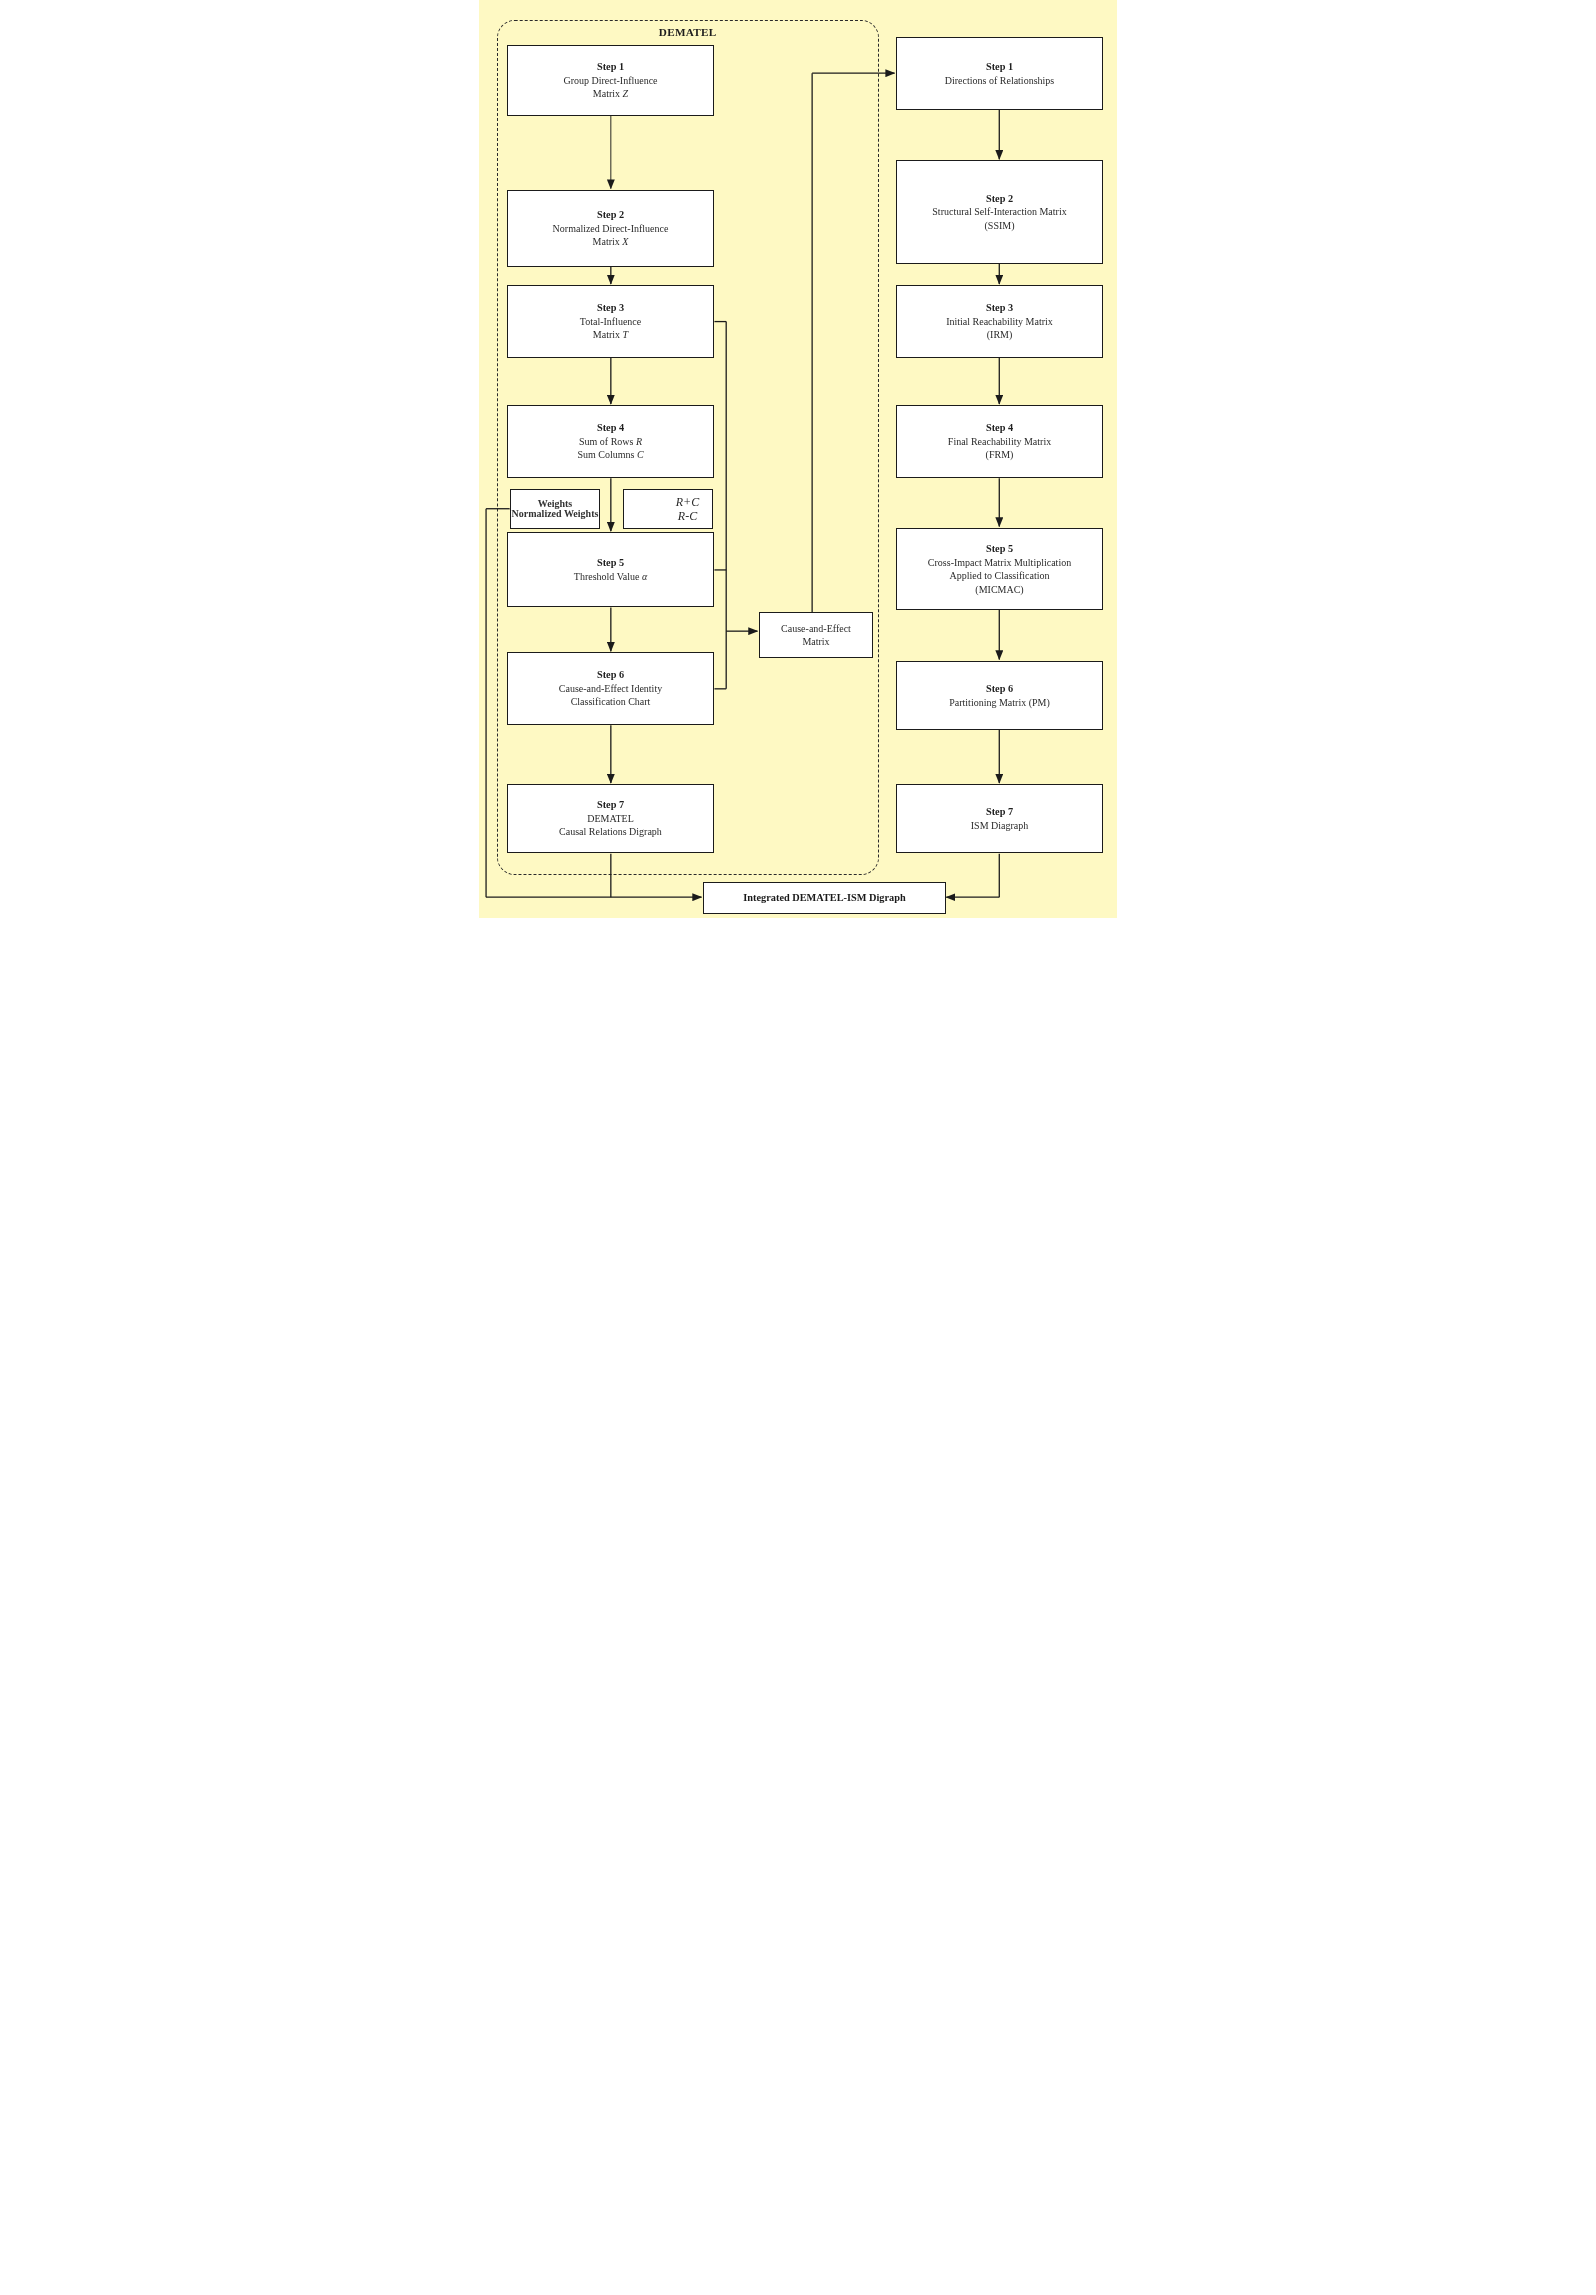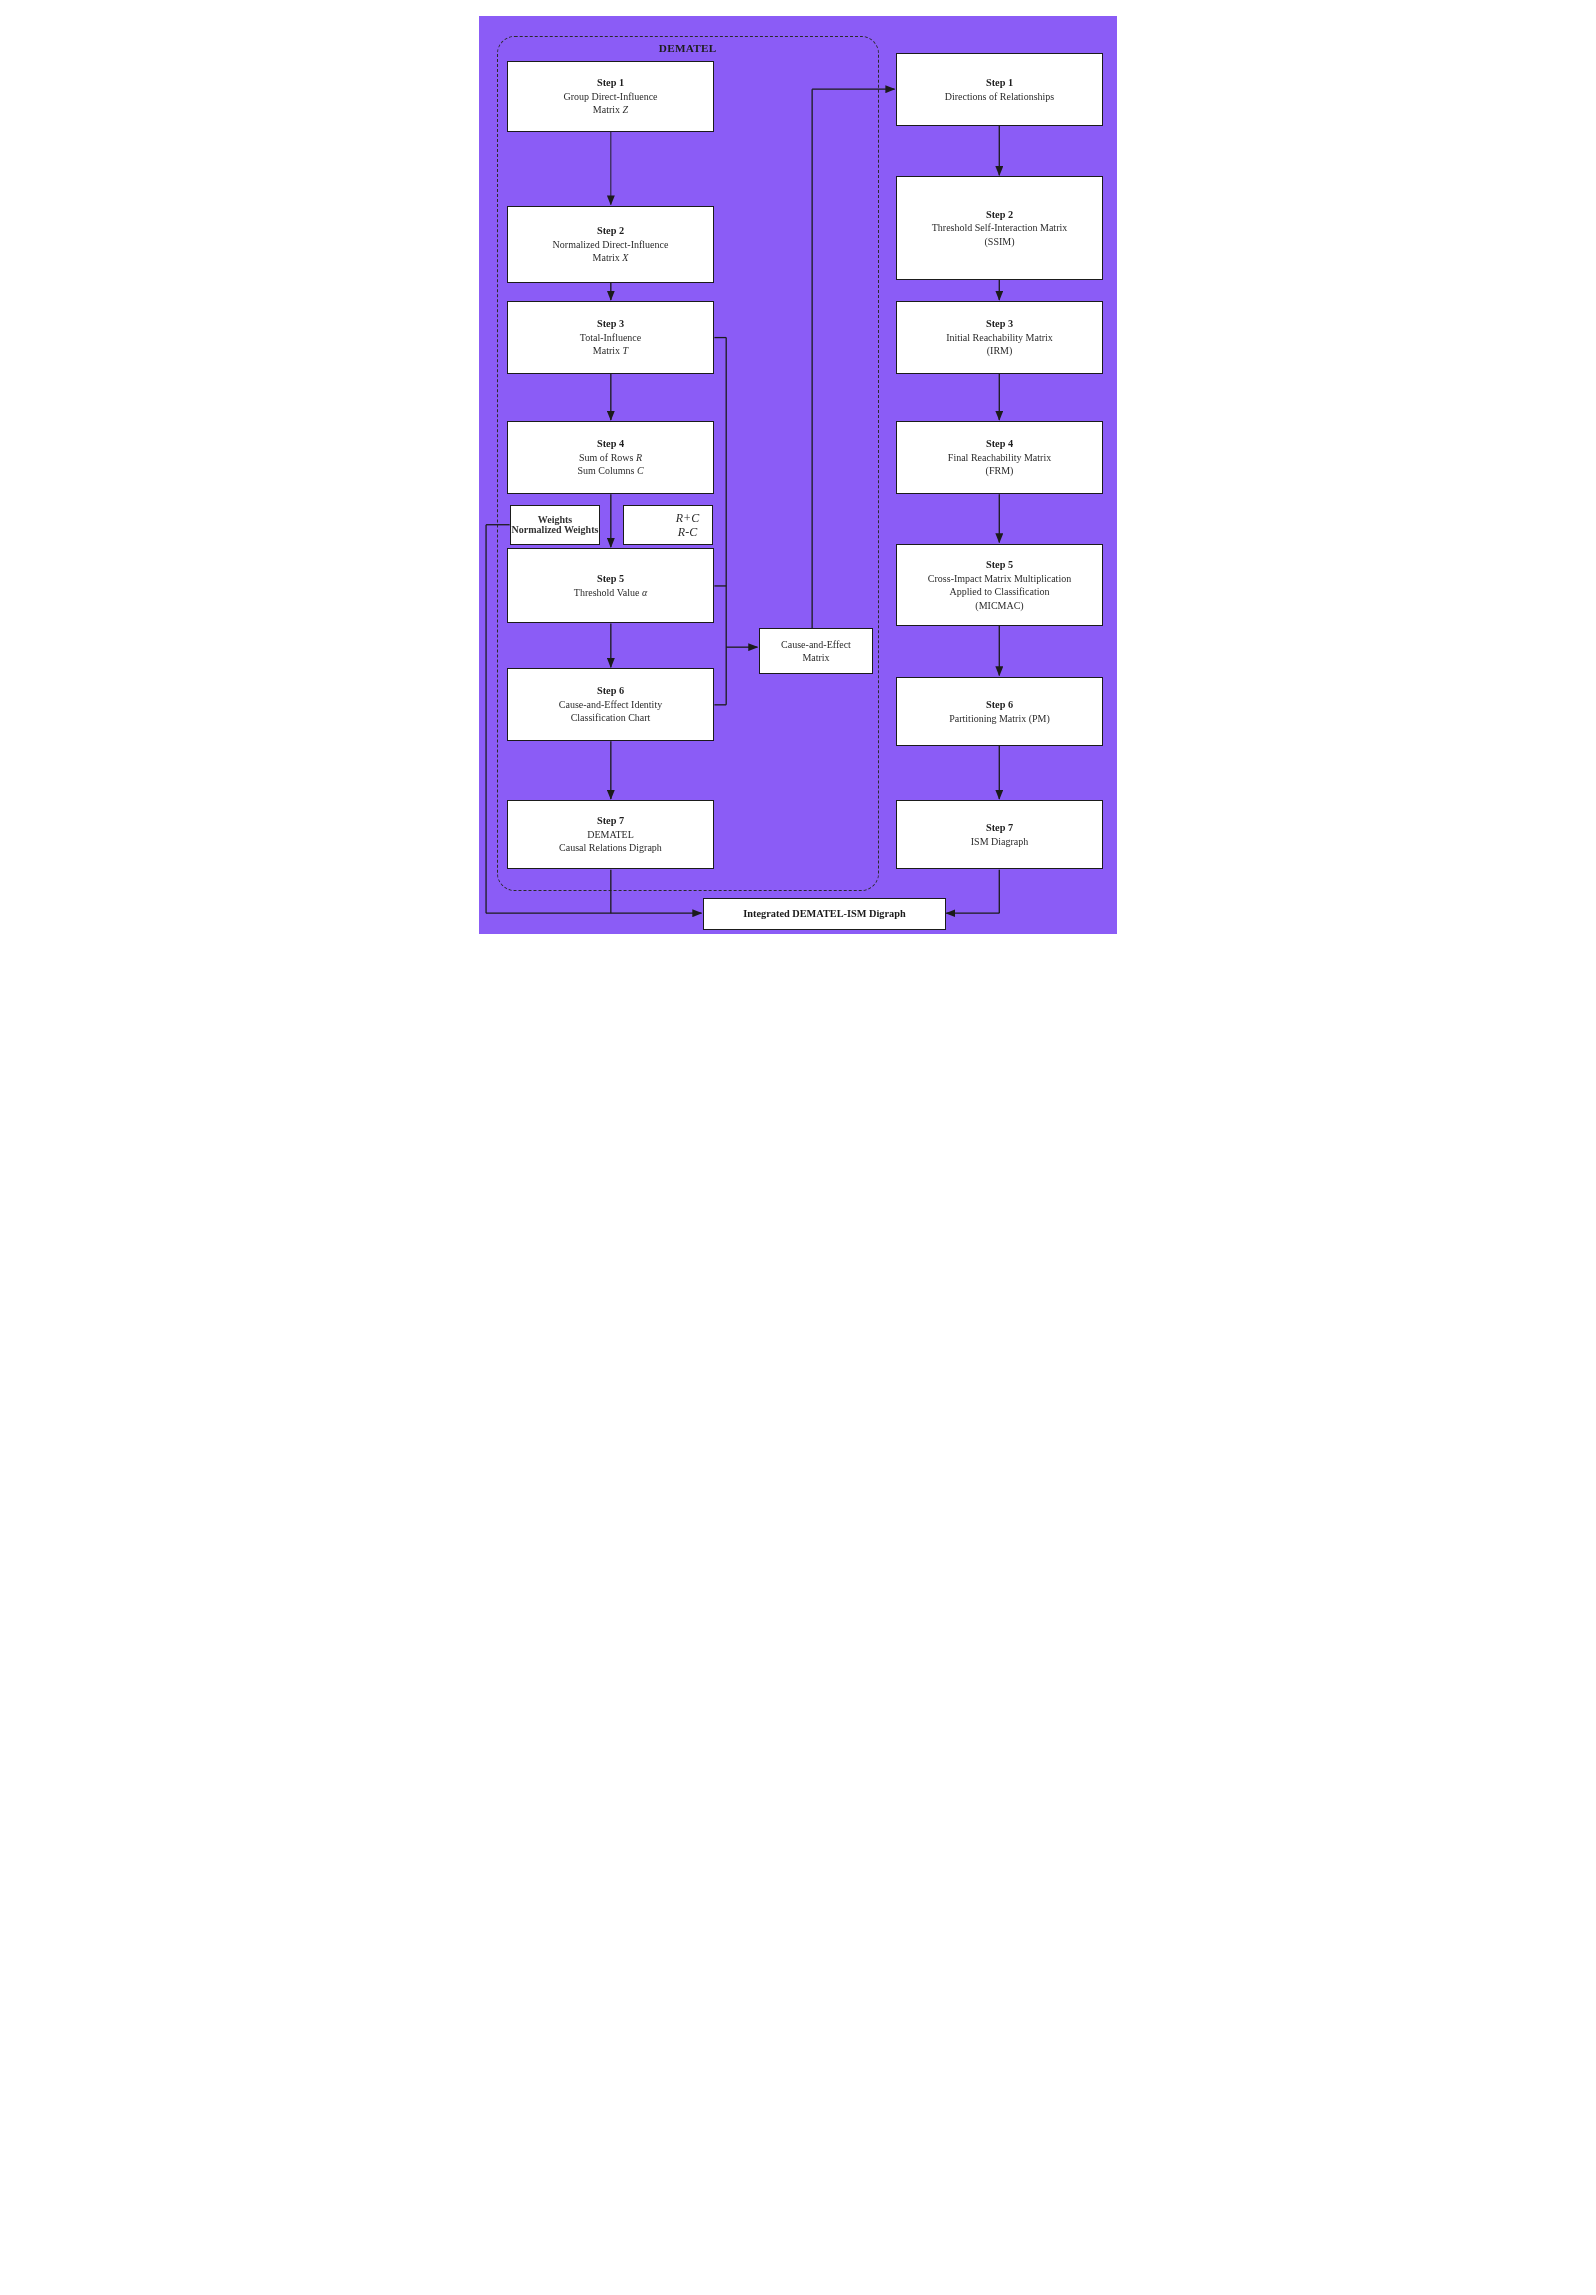--- a/index.html
+++ b/index.html
@@ -1,18 +1,18 @@
 <!DOCTYPE html>
 <html style="font-size:9.4px"><head>
 <meta charset="utf-8">
 <style>
   html,body{margin:0;padding:0;background:#ffffff;}
   .canvas{
-    position:relative;width:638px;height:918px;margin:16px auto;
-    background:#8b5cf6;color:#262626;
+    position:relative;width:638px;height:918px;margin:0 auto;
+    background:#fef9c3;color:#262626;
     font-family:"Liberation Serif","DejaVu Serif",serif;
   }
   .container{
     position:absolute;border:1.2px dashed #2a2a2a;background:transparent;
   }
   .container.dematel{left:17.7px;top:20px;width:380px;height:853px;border-radius:17.7px;}
   .container.ism{left:406px;top:13px;width:224px;height:863px;border-radius:20px;}
   .container-label{
     position:absolute;top:4.7px;left:0;right:0;text-align:center;
     font-weight:bold;font-size:11.2px;letter-spacing:0.3px;color:#1d1d1d;
@@ -151,21 +151,21 @@
     <div><span>Matrix</span></div>
   </div>
 
   <div class="box" style="left:417px;top:37px;width:207px;height:73px;">
     <div class="t">Step 1</div>
     <div><span>Directions of Relationships</span></div>
   </div>
 
   <div class="box" style="left:417px;top:160px;width:207px;height:104px;">
     <div class="t">Step 2</div>
-    <div><span>Threshold Self-Interaction Matrix</span></div>
+    <div><span>Structural Self-Interaction Matrix</span></div>
     <div><span>(SSIM)</span></div>
   </div>
 
   <div class="box" style="left:417px;top:285px;width:207px;height:73px;">
     <div class="t">Step 3</div>
     <div><span>Initial Reachability Matrix</span></div>
     <div><span>(IRM)</span></div>
   </div>
 
   <div class="box" style="left:417px;top:405px;width:207px;height:73px;">

